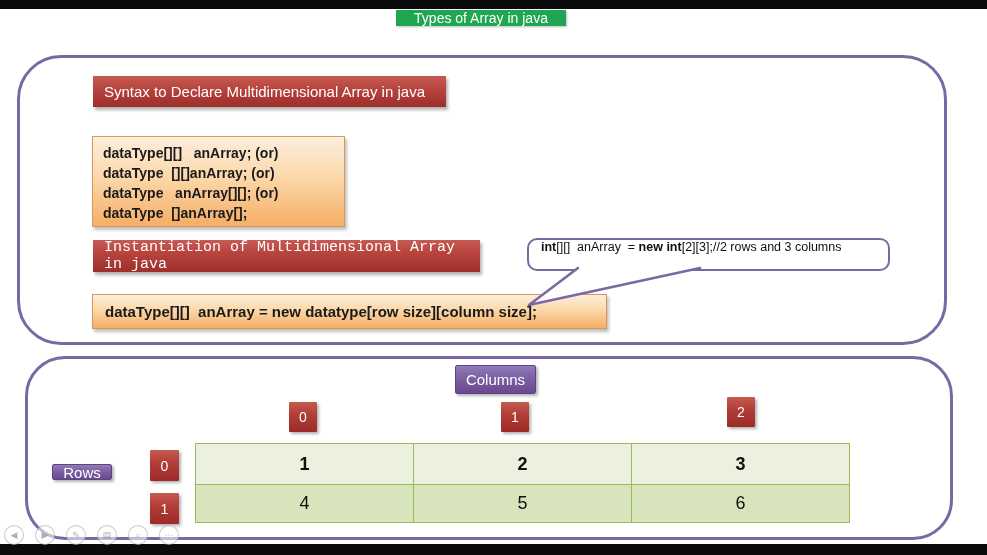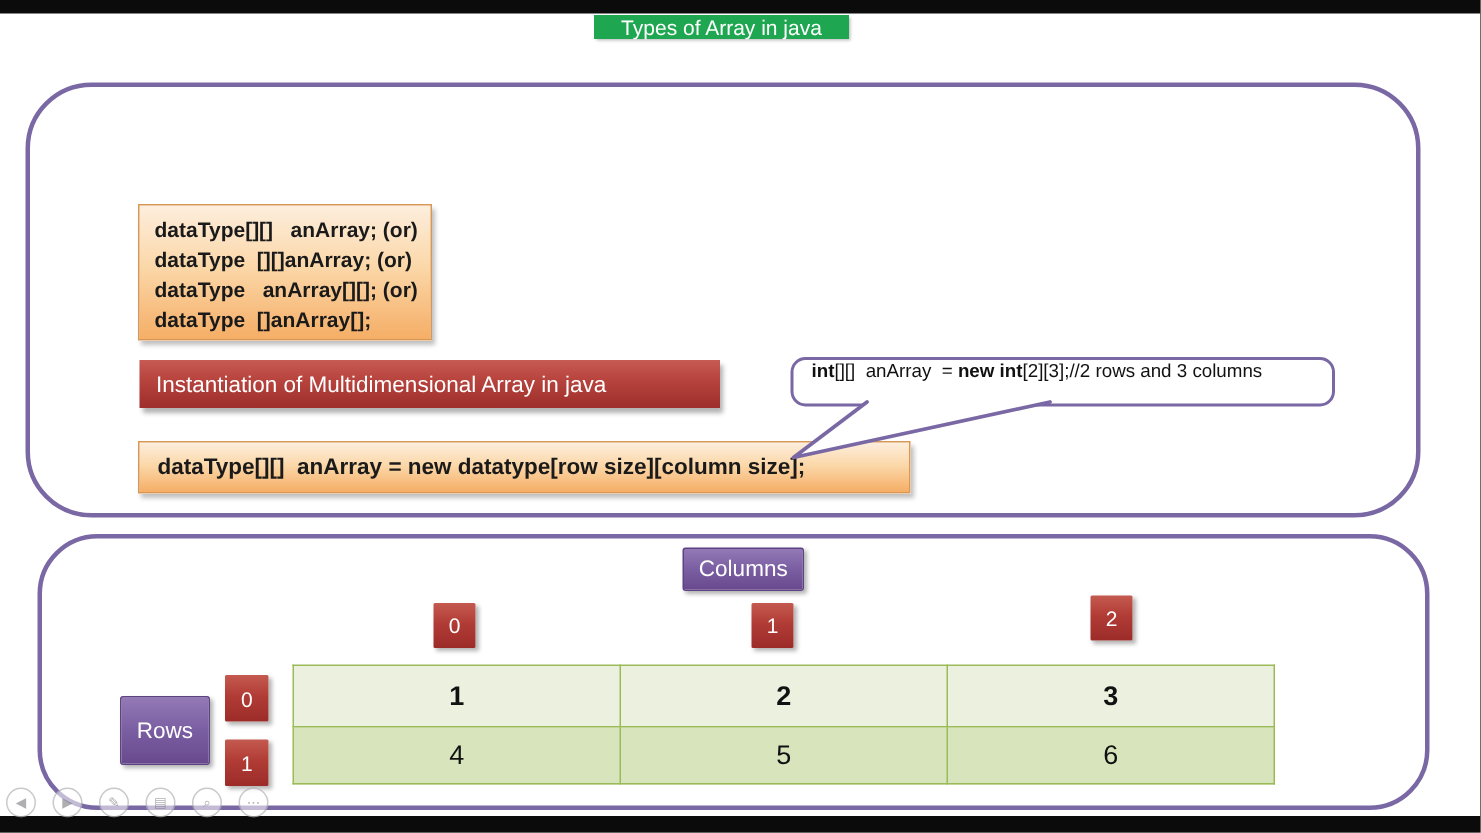--- a/index.html
+++ b/index.html
@@ -24,30 +24,30 @@
   .container.c1{left:17px;top:55px;width:924px;height:284px;border-radius:44px;}
   .container.c2{left:25px;top:356px;width:922px;height:178px;border-radius:40px;}
 
   .banner-red{
     position:absolute;color:#fff;font-size:15px;
     background:linear-gradient(180deg,#c65b53 0%,#b8443e 40%,#9d2e2b 100%);
     display:flex;align-items:center;padding-left:11px;box-sizing:border-box;
     box-shadow:2px 3px 3px rgba(0,0,0,.3);
   }
   .banner-syntax{left:93px;top:76px;width:353px;height:31px;}
-  .banner-inst{left:93px;top:240px;width:387px;height:32px;}
+  .banner-inst{left:93px;top:240px;width:387px;height:32px;font-family:Liberation Mono, monospace;}
 
   .box-orange{
     position:absolute;
     background:linear-gradient(180deg,#fdeedd 0%,#fbd8aa 45%,#f5ae66 100%);
     border:1.5px solid #d79757;box-sizing:border-box;
     box-shadow:2px 3px 3px rgba(0,0,0,.25);
     color:#1a1a1a;font-weight:600;
   }
-  .box-code{left:92px;top:136px;width:196px;height:91px;padding:6px 10px;
+  .box-code{left:92px;top:136px;width:253px;height:91px;padding:6px 10px;
     font-size:14px;line-height:20px;white-space:pre;}
   .box-inst{left:92px;top:294px;width:515px;height:35px;font-size:15px;
     display:flex;align-items:center;padding-left:12px;white-space:pre;}
 
   .callout{
     position:absolute;left:527px;top:238px;width:363px;height:33px;
     background:#fff;border:2.5px solid #7a68a5;border-radius:10px;
     box-sizing:border-box;display:flex;align-items:flex-start;padding-left:12px;
     font-size:12.5px;color:#111;white-space:pre;z-index:2;
   }
@@ -55,21 +55,21 @@
   .tail-svg{position:absolute;left:500px;top:262px;width:220px;height:60px;z-index:3;}
 
   .badge-purple{
     position:absolute;color:#fff;font-size:15px;
     background:linear-gradient(180deg,#9379b5 0%,#7a5ea2 50%,#69498e 100%);
     border:1px solid #5e4384;box-sizing:border-box;
     display:flex;align-items:center;justify-content:center;
     box-shadow:2px 2px 3px rgba(0,0,0,.3);border-radius:2px;
   }
   .badge-columns{left:455px;top:365px;width:81px;height:29px;}
-  .badge-rows{left:52px;top:464px;width:60px;height:46px;margin-left:28px;}
+  .badge-rows{left:52px;top:464px;width:60px;height:16px;}
 
   .badge-red{
     position:absolute;color:#fff;font-size:14px;
     background:linear-gradient(180deg,#c45a50 0%,#b13c36 45%,#9c2b28 100%);
     display:flex;align-items:center;justify-content:center;
     box-shadow:2px 2px 3px rgba(0,0,0,.3);border-radius:1px;
   }
   .col0{left:289px;top:402px;width:28px;height:30px;}
   .col1{left:501px;top:402px;width:28px;height:30px;}
   .col2{left:727px;top:397px;width:28px;height:30px;}
@@ -103,20 +103,23 @@
 <div class="stage">
 
   <div class="bar top"></div>
 
   <div class="title-banner">
     <span>Types of Array in java</span>
   </div>
 
   <div class="container c1"></div>
 
+  <div class="banner-red banner-syntax">
+    <span>Syntax to Declare Multidimensional Array in java</span>
+  </div>
 
   <div class="box-orange box-code"><div>dataType[][]   anArray; (or)</div><div>dataType  [][]anArray; (or)</div><div>dataType   anArray[][]; (or)</div><div>dataType  []anArray[];</div></div>
 
   <div class="banner-red banner-inst">
     <span>Instantiation of Multidimensional Array in java</span>
   </div>
 
   <div class="callout">
     <span><b>int</b><span>[][]  anArray  = </span><b>new int</b><span>[2][3];//2 rows and 3 columns</span></span>
   </div>

